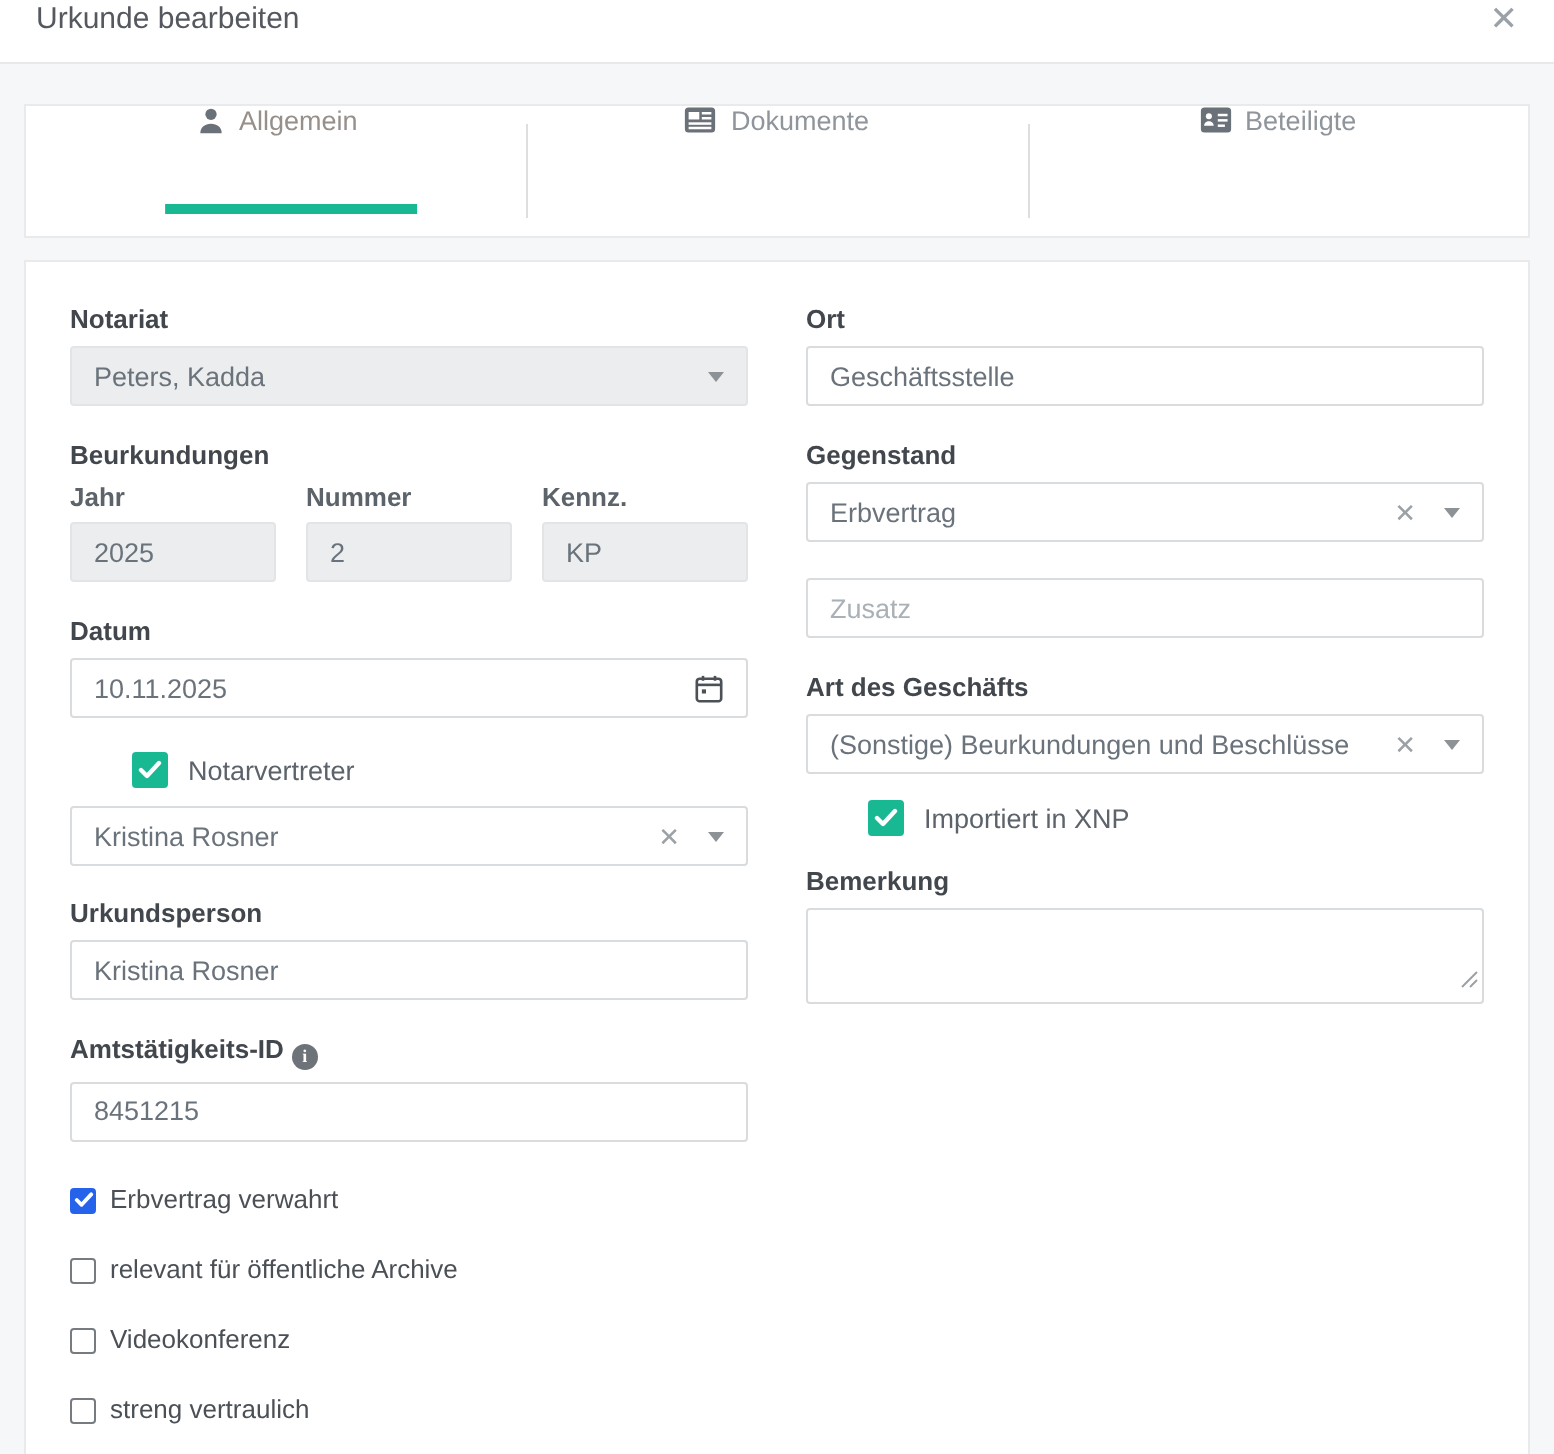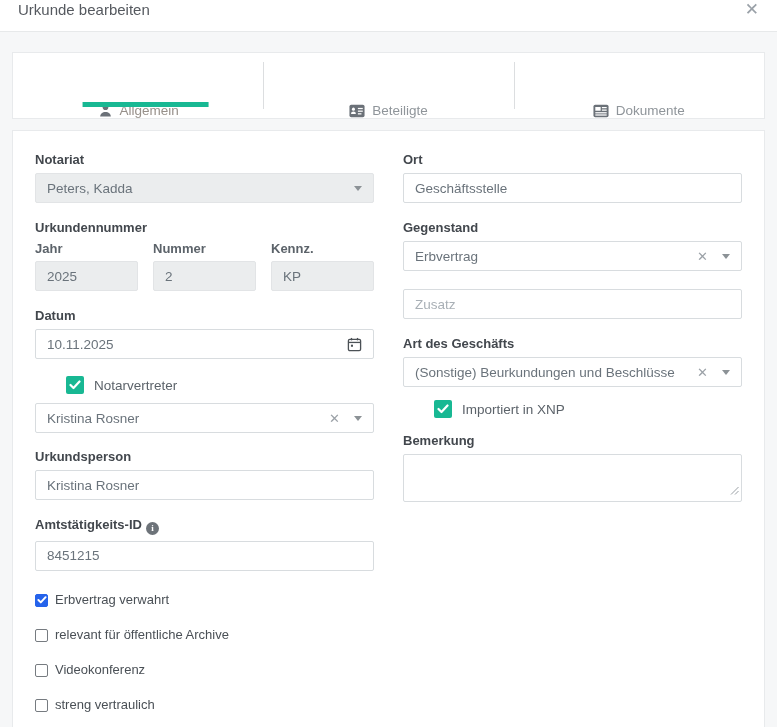--- a/index.html
+++ b/index.html
@@ -20,21 +20,21 @@
     background: none; border: none; cursor: pointer;
     font-size: 17px; line-height: 1; color: #9aa1a8; font-family: inherit;
     padding: 2px 4px;
   }
   
   .body-area { padding: 20px 12px 0 12px; }
   .card { background: #ffffff; border: 1px solid #e8eaec; }
   
   .tabs-card { height: 67px; display: flex; margin-bottom: 11px; }
   .tab {
-    flex: 1; position: relative; display: flex; align-items: flex-end; justify-content: center;
+    flex: 1; position: relative; display: flex; align-items: flex-start; justify-content: center;
     gap: 7px; cursor: pointer; color: #8f959a; font-size: 13.5px;
   }
   .tab + .tab::before {
     content: ""; position: absolute; left: 0; top: 9px; bottom: 9px;
     width: 1px; background: #dcdee0;
   }
   .tab .tab-icon { display: inline-flex; }
   .tab.active { color: #97908a; }
   .tab .underline {
     display: none; position: absolute; bottom: 11px; left: 50%;
@@ -112,63 +112,63 @@
   <div class="card tabs-card">
     <div class="tab active">
       <span class="tab-icon">
         <svg width="15" height="15" viewBox="0 0 16 16">
             <circle cx="8" cy="4.4" r="3" fill="#6b7178"></circle>
             <path d="M2.3 14.5c0-3.1 2.5-5 5.7-5s5.7 1.9 5.7 5z" fill="#6b7178"></path>
           </svg>
       </span>
       <span>Allgemein</span>
       <span class="underline"></span>
+    </div>
+    <div class="tab">
+      <span class="tab-icon">
+        <svg width="16" height="14" viewBox="0 0 18 15">
+            <rect x="0.5" y="0.5" width="17" height="14" rx="2" fill="#6b7178"></rect>
+            <rect x="2.6" y="3" width="6" height="4.2" fill="#fff"></rect>
+            <rect x="10" y="3" width="5.4" height="1.4" fill="#fff"></rect>
+            <rect x="10" y="5.8" width="5.4" height="1.4" fill="#fff"></rect>
+            <rect x="2.6" y="8.8" width="12.8" height="1.4" fill="#fff"></rect>
+            <rect x="2.6" y="11.3" width="12.8" height="1.4" fill="#fff"></rect>
+          </svg>
+      </span>
+      <span>Dokumente</span>
     </div>
     <div class="tab">
       <span class="tab-icon">
         <svg width="16" height="14" viewBox="0 0 18 15">
             <rect x="0.5" y="0.5" width="17" height="14" rx="2" fill="#6b7178"></rect>
             <circle cx="5" cy="5.4" r="1.7" fill="#fff"></circle>
             <path d="M2.3 10.8c0-1.7 1.3-2.6 2.7-2.6s2.7.9 2.7 2.6z" fill="#fff"></path>
             <rect x="10" y="4" width="5.5" height="1.4" fill="#fff"></rect>
             <rect x="10" y="7" width="5.5" height="1.4" fill="#fff"></rect>
             <rect x="10" y="10" width="4" height="1.4" fill="#fff"></rect>
           </svg>
       </span>
       <span>Beteiligte</span>
     </div>
-    <div class="tab">
-      <span class="tab-icon">
-        <svg width="16" height="14" viewBox="0 0 18 15">
-            <rect x="0.5" y="0.5" width="17" height="14" rx="2" fill="#6b7178"></rect>
-            <rect x="2.6" y="3" width="6" height="4.2" fill="#fff"></rect>
-            <rect x="10" y="3" width="5.4" height="1.4" fill="#fff"></rect>
-            <rect x="10" y="5.8" width="5.4" height="1.4" fill="#fff"></rect>
-            <rect x="2.6" y="8.8" width="12.8" height="1.4" fill="#fff"></rect>
-            <rect x="2.6" y="11.3" width="12.8" height="1.4" fill="#fff"></rect>
-          </svg>
-      </span>
-      <span>Dokumente</span>
-    </div>
   </div>
 
   <div class="card form-card">
 
     <div class="col-left">
 
       <div class="group">
         <span class="lbl">Notariat</span>
         <div class="field disabled">
           <span class="val">Peters, Kadda</span>
           <span class="caret"></span>
         </div>
       </div>
 
       <div class="group">
-        <span class="lbl">Urkundennummer</span>
+        <span class="lbl">Beurkundungen</span>
         <div class="triple">
           <div>
             <span class="sub-lbl">Jahr</span>
             <input class="txt disabled" disabled="" value="2025" style="">
           </div>
           <div>
             <span class="sub-lbl">Nummer</span>
             <input class="txt disabled" disabled="" value="2" style="">
           </div>
           <div>

